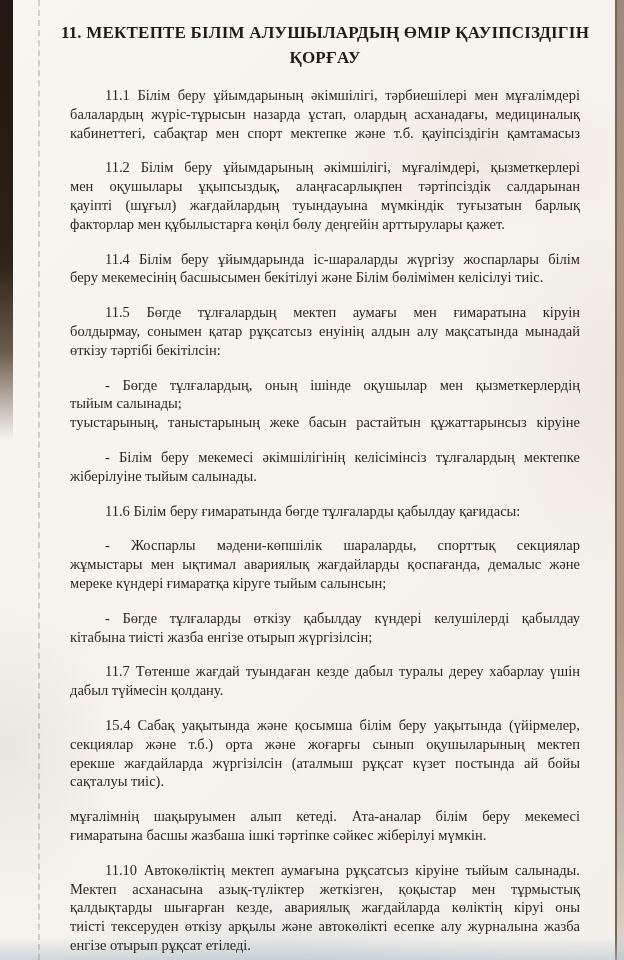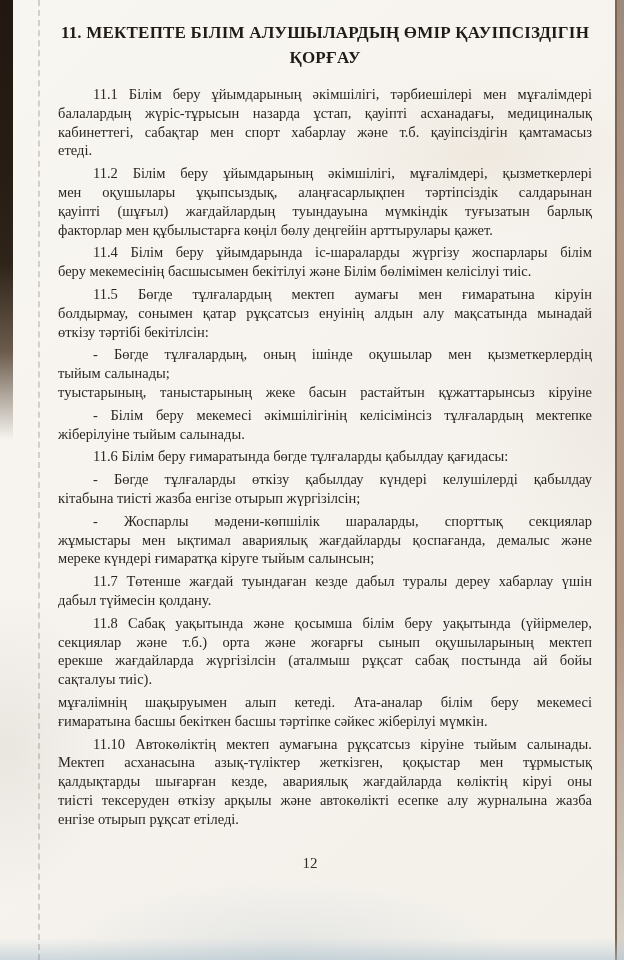--- a/index.html
+++ b/index.html
@@ -45,21 +45,21 @@
   }
   .content {
     position: absolute; left: 54px; top: 20px; width: 542px;
   }
   .title { margin: 0 0 15px 0; }
   .title-line {
     font-size: 17px; font-weight: bold; text-align: center;
     line-height: 25px; color: #211b16; letter-spacing: 0.2px;
   }
   .doc-body { }
-  .para { margin: 4px; padding: 0; }
+  .para { margin: 16px; padding: 0; }
   .line {
     font-size: 14.5px;
     line-height: 18.8px;
     text-align: justify;
     text-align-last: justify;
     -moz-text-align-last: justify;
   }
   .line.last { text-align-last: left; -moz-text-align-last: left; }
   .line.first { text-indent: 35px; }
   .page-number {
@@ -81,23 +81,22 @@
 
   <div class="content">
     <h1 class="title">
       <div class="title-line">11. МЕКТЕПТЕ БІЛІМ АЛУШЫЛАРДЫҢ ӨМІР ҚАУІПСІЗДІГІН</div>
       <div class="title-line">ҚОРҒАУ</div>
     </h1>
 
     <div class="doc-body" id="body-container">
         <div class="para">
           <div class="line first">11.1 Білім беру ұйымдарының әкімшілігі, тәрбиешілері мен мұғалімдері</div>
-          <div class="line">балалардың жүріс-тұрысын назарда ұстап, қауіпті асханадағы, медициналық</div>
-          <div class="line">кабинеттегі, сабақтар мен спорт хабарлау және т.б. қауіпсіздігін қамтамасыз</div>
-          <div class="line last">етеді.</div>
+          <div class="line">балалардың жүріс-тұрысын назарда ұстап, олардың асханадағы, медициналық</div>
+          <div class="line">кабинеттегі, сабақтар мен спорт мектепке және т.б. қауіпсіздігін қамтамасыз</div>
         </div>
         <div class="para">
           <div class="line first">11.2 Білім беру ұйымдарының әкімшілігі, мұғалімдері, қызметкерлері</div>
           <div class="line">мен оқушылары ұқыпсыздық, алаңғасарлықпен тәртіпсіздік салдарынан</div>
           <div class="line">қауіпті (шұғыл) жағдайлардың туындауына мүмкіндік туғызатын барлық</div>
           <div class="line last">факторлар мен құбылыстарға көңіл бөлу деңгейін арттырулары қажет.</div>
         </div>
         <div class="para">
           <div class="line first">11.4 Білім беру ұйымдарында іс-шараларды жүргізу жоспарлары білім</div>
           <div class="line last">беру мекемесінің басшысымен бекітілуі және Білім бөлімімен келісілуі тиіс.</div>
@@ -113,41 +112,41 @@
           <div class="line">туыстарының, таныстарының жеке басын растайтын құжаттарынсыз кіруіне</div>
         </div>
         <div class="para">
           <div class="line first">- Білім беру мекемесі әкімшілігінің келісімінсіз тұлғалардың мектепке</div>
           <div class="line last">жіберілуіне тыйым салынады.</div>
         </div>
         <div class="para">
           <div class="line first last">11.6 Білім беру ғимаратында бөгде тұлғаларды қабылдау қағидасы:</div>
         </div>
         <div class="para">
-          <div class="line first">- Бөгде тұлғаларды өткізу қабылдау күндері келушілерді қабылдау</div>
-          <div class="line last">кітабына тиісті жазба енгізе отырып жүргізілсін;</div>
-        </div>
-        <div class="para">
           <div class="line first">- Жоспарлы мәдени-көпшілік шараларды, спорттық секциялар</div>
           <div class="line">жұмыстары мен ықтимал авариялық жағдайларды қоспағанда, демалыс және</div>
           <div class="line last">мереке күндері ғимаратқа кіруге тыйым салынсын;</div>
+        </div>
+        <div class="para">
+          <div class="line first">- Бөгде тұлғаларды өткізу қабылдау күндері келушілерді қабылдау</div>
+          <div class="line last">кітабына тиісті жазба енгізе отырып жүргізілсін;</div>
         </div>
         <div class="para">
           <div class="line first">11.7 Төтенше жағдай туындаған кезде дабыл туралы дереу хабарлау үшін</div>
           <div class="line last">дабыл түймесін қолдану.</div>
         </div>
         <div class="para">
-          <div class="line first">11.8 Сабақ уақытында және қосымша білім беру уақытында (үйірмелер,</div>
+          <div class="line first">15.4 Сабақ уақытында және қосымша білім беру уақытында (үйірмелер,</div>
           <div class="line">секциялар және т.б.) орта және жоғарғы сынып оқушыларының мектеп</div>
-          <div class="line">ерекше жағдайларда жүргізілсін (аталмыш рұқсат сабақ постында ай бойы</div>
+          <div class="line">ерекше жағдайларда жүргізілсін (аталмыш рұқсат күзет постында ай бойы</div>
           <div class="line last">сақталуы тиіс).</div>
         </div>
         <div class="para">
           <div class="line">мұғалімнің шақыруымен алып кетеді. Ата-аналар білім беру мекемесі</div>
-          <div class="line last">ғимаратына басшы бекіткен басшы тәртіпке сәйкес жіберілуі мүмкін.</div>
+          <div class="line last">ғимаратына басшы жазбаша ішкі тәртіпке сәйкес жіберілуі мүмкін.</div>
         </div>
         <div class="para">
           <div class="line first">11.10 Автокөліктің мектеп аумағына рұқсатсыз кіруіне тыйым салынады.</div>
           <div class="line">Мектеп асханасына азық-түліктер жеткізген, қоқыстар мен тұрмыстық</div>
           <div class="line">қалдықтарды шығарған кезде, авариялық жағдайларда көліктің кіруі оны</div>
           <div class="line">тиісті тексеруден өткізу арқылы және автокөлікті есепке алу журналына жазба</div>
           <div class="line last">енгізе отырып рұқсат етіледі.</div>
         </div>
       </div>
 

